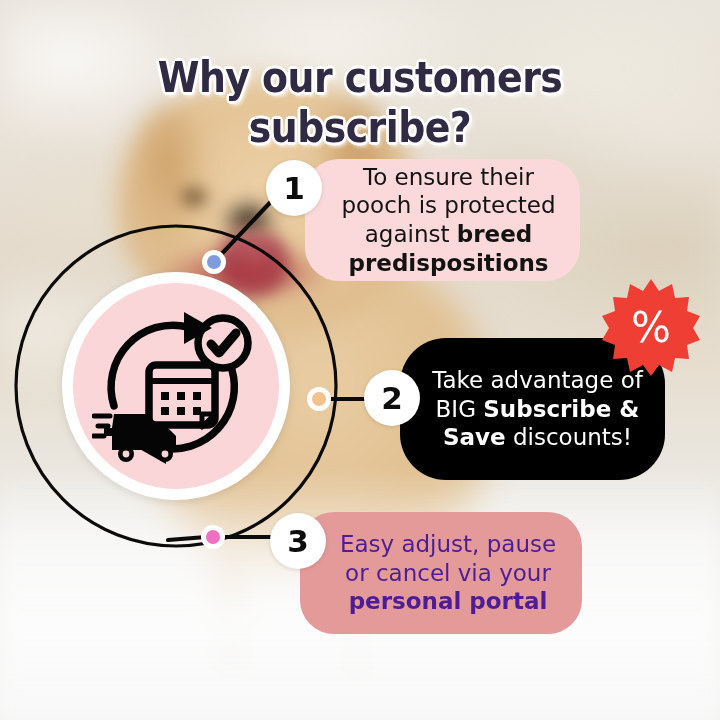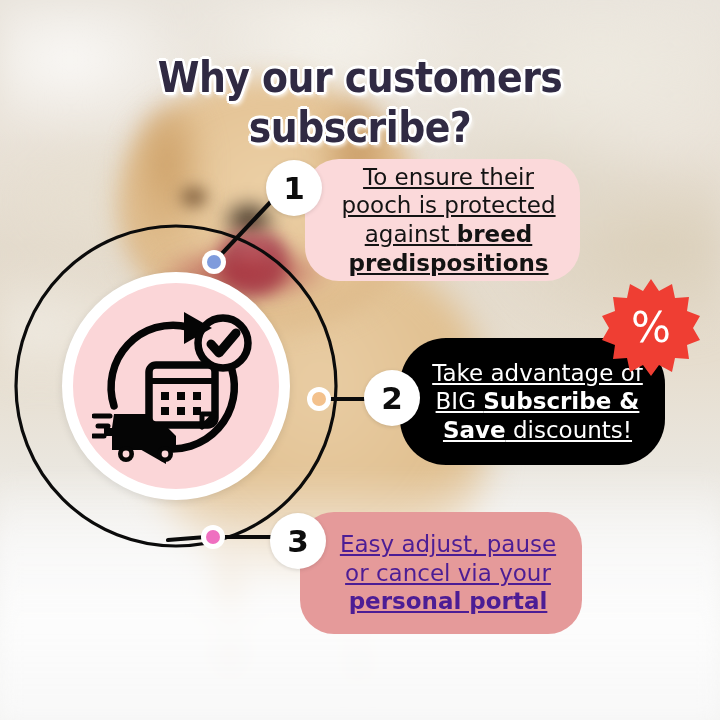--- a/index.html
+++ b/index.html
@@ -171,34 +171,33 @@
   
   .card {
     position: absolute;
     box-sizing: border-box;
     display: flex;
     align-items: center;
     justify-content: center;
     text-align: center;
     font-family: "DejaVu Sans", sans-serif;
     line-height: 1.24;
-    text-decoration: underline;
   }
   .card-1 {
     left: 305px; top: 159px;
     width: 275px; height: 122px;
     background: #fbd9da;
     border-radius: 34px;
     font-size: 23px;
     color: #131313;
     padding: 4px 14px 4px 26px;
   }
   .card-2 {
     left: 400px; top: 338px;
-    width: 265px; height: 127px;
+    width: 265px; height: 142px;
     background: #000000;
     border-radius: 46px;
     font-size: 23px;
     color: #ffffff;
     padding: 4px 16px 4px 26px;
   }
   .card-3 {
     left: 300px; top: 512px;
     width: 282px; height: 122px;
     background: #e59a9a;

